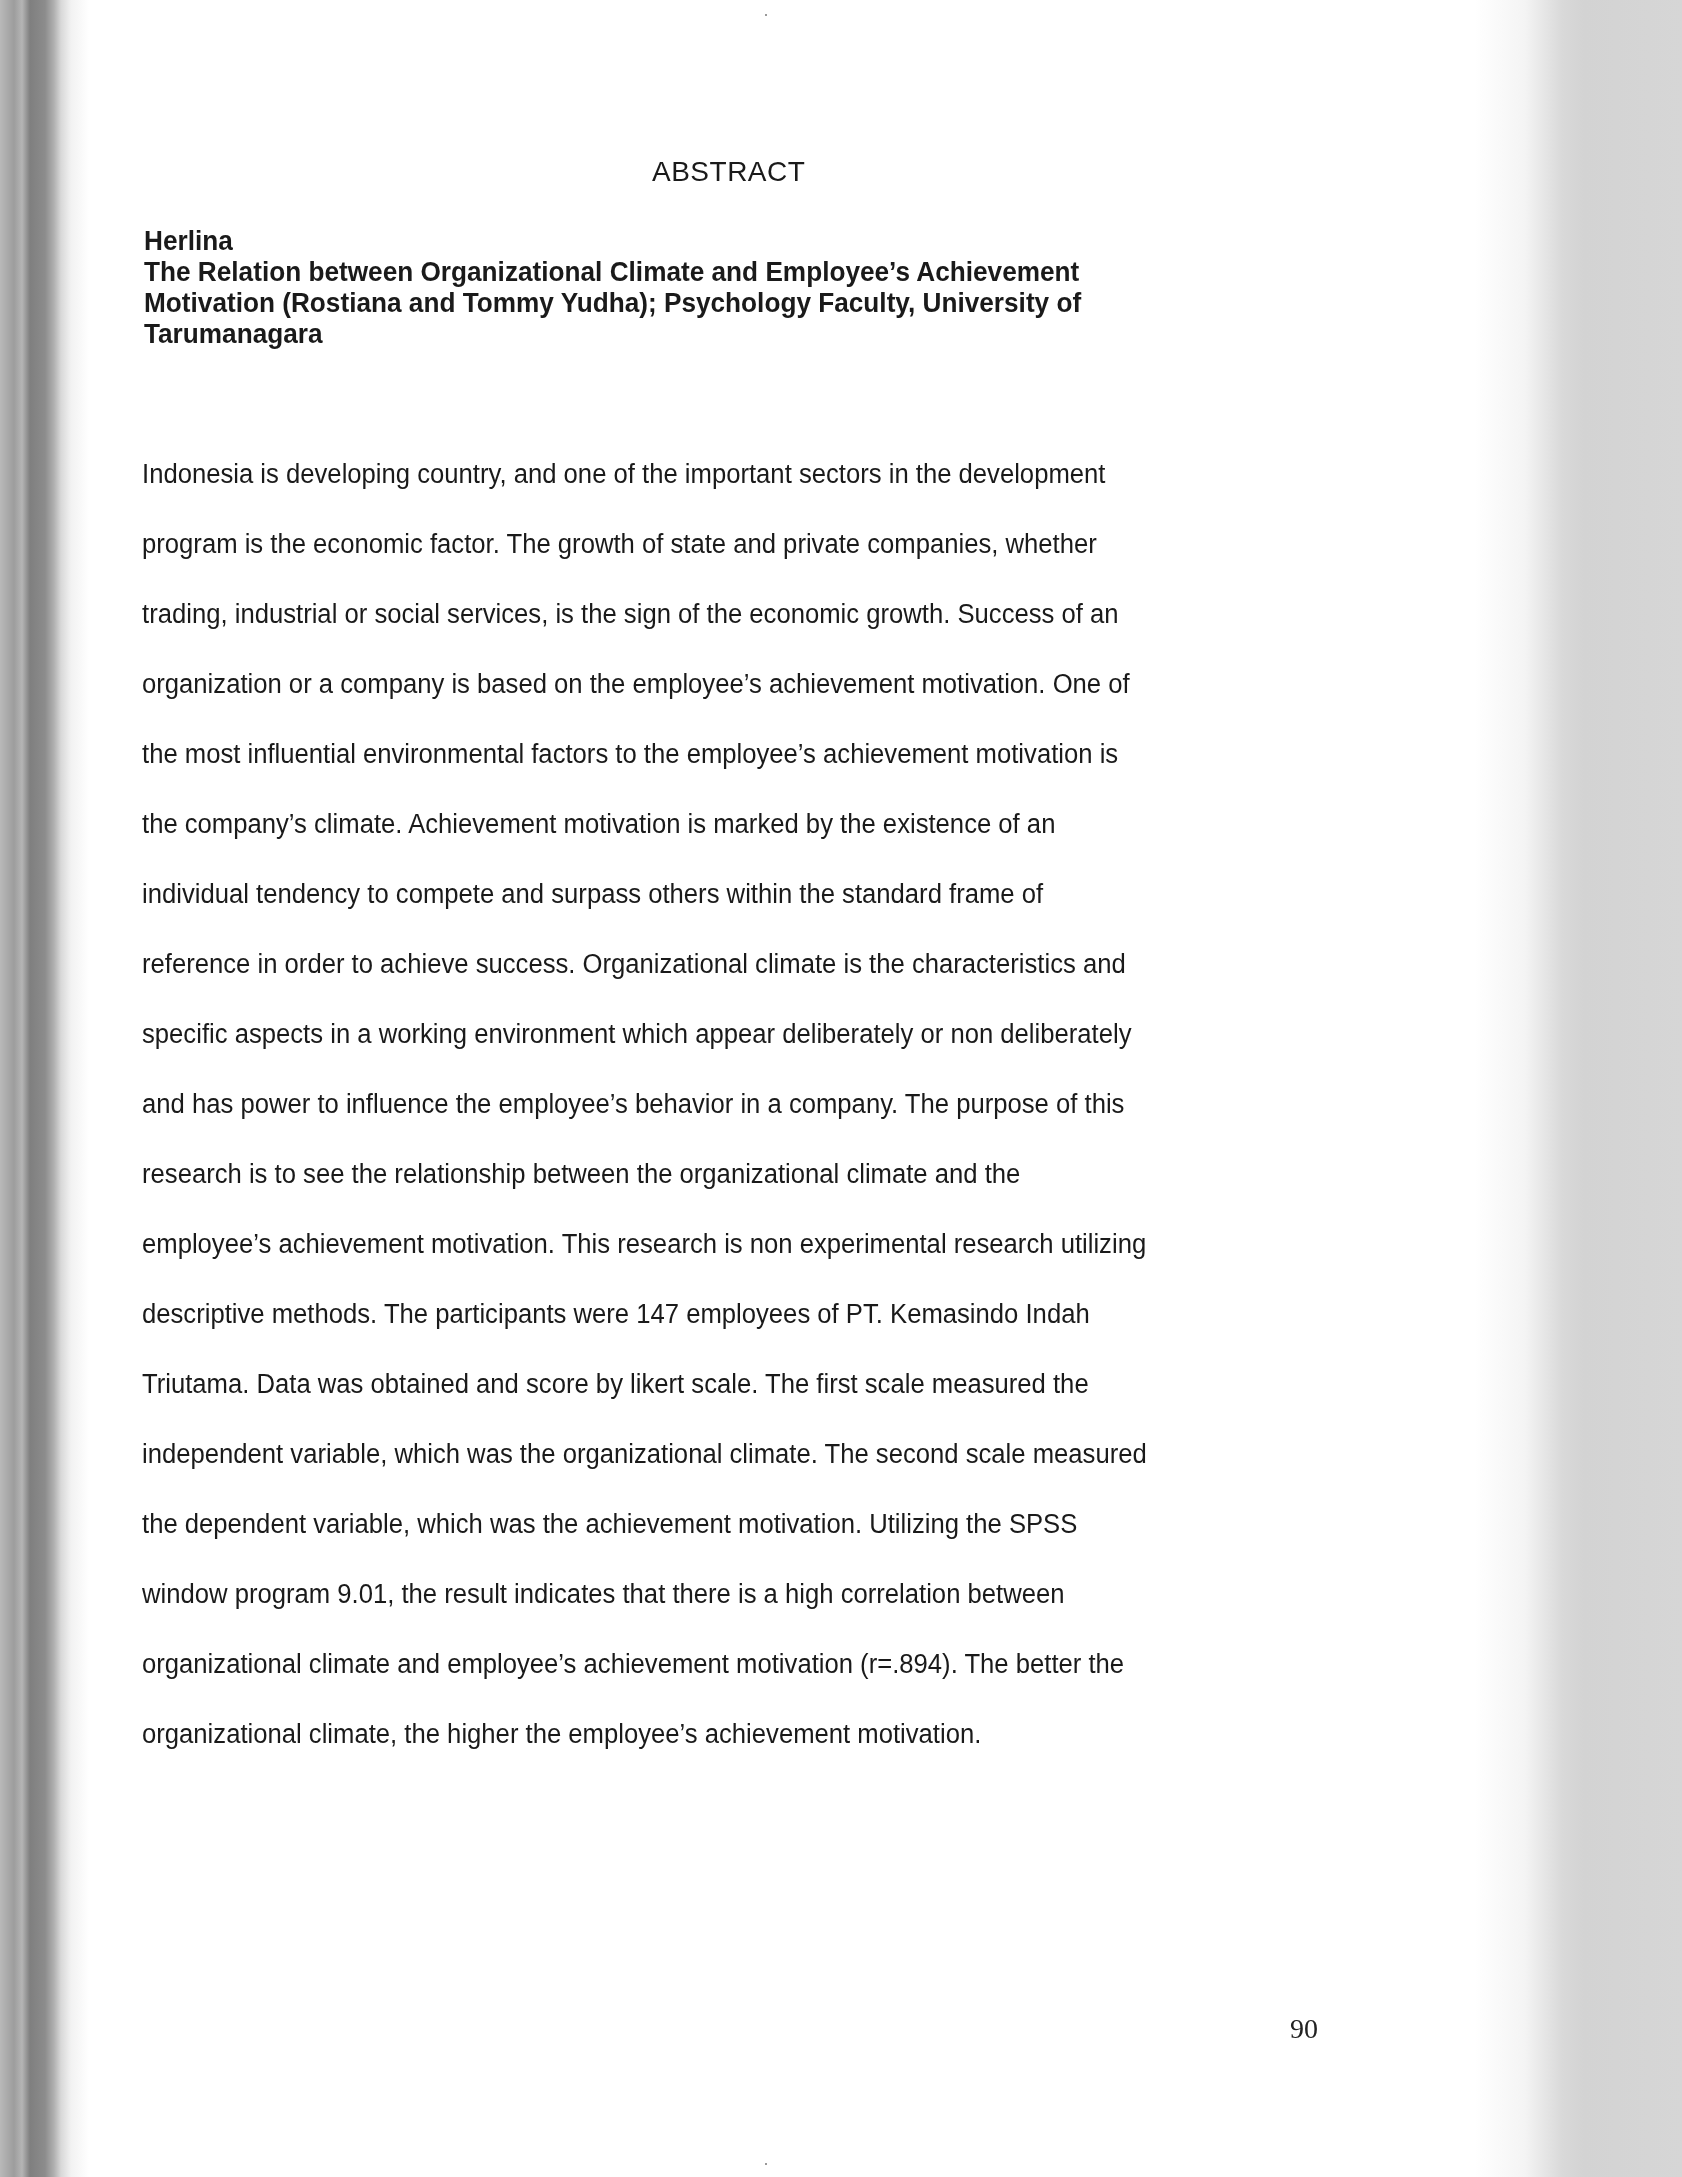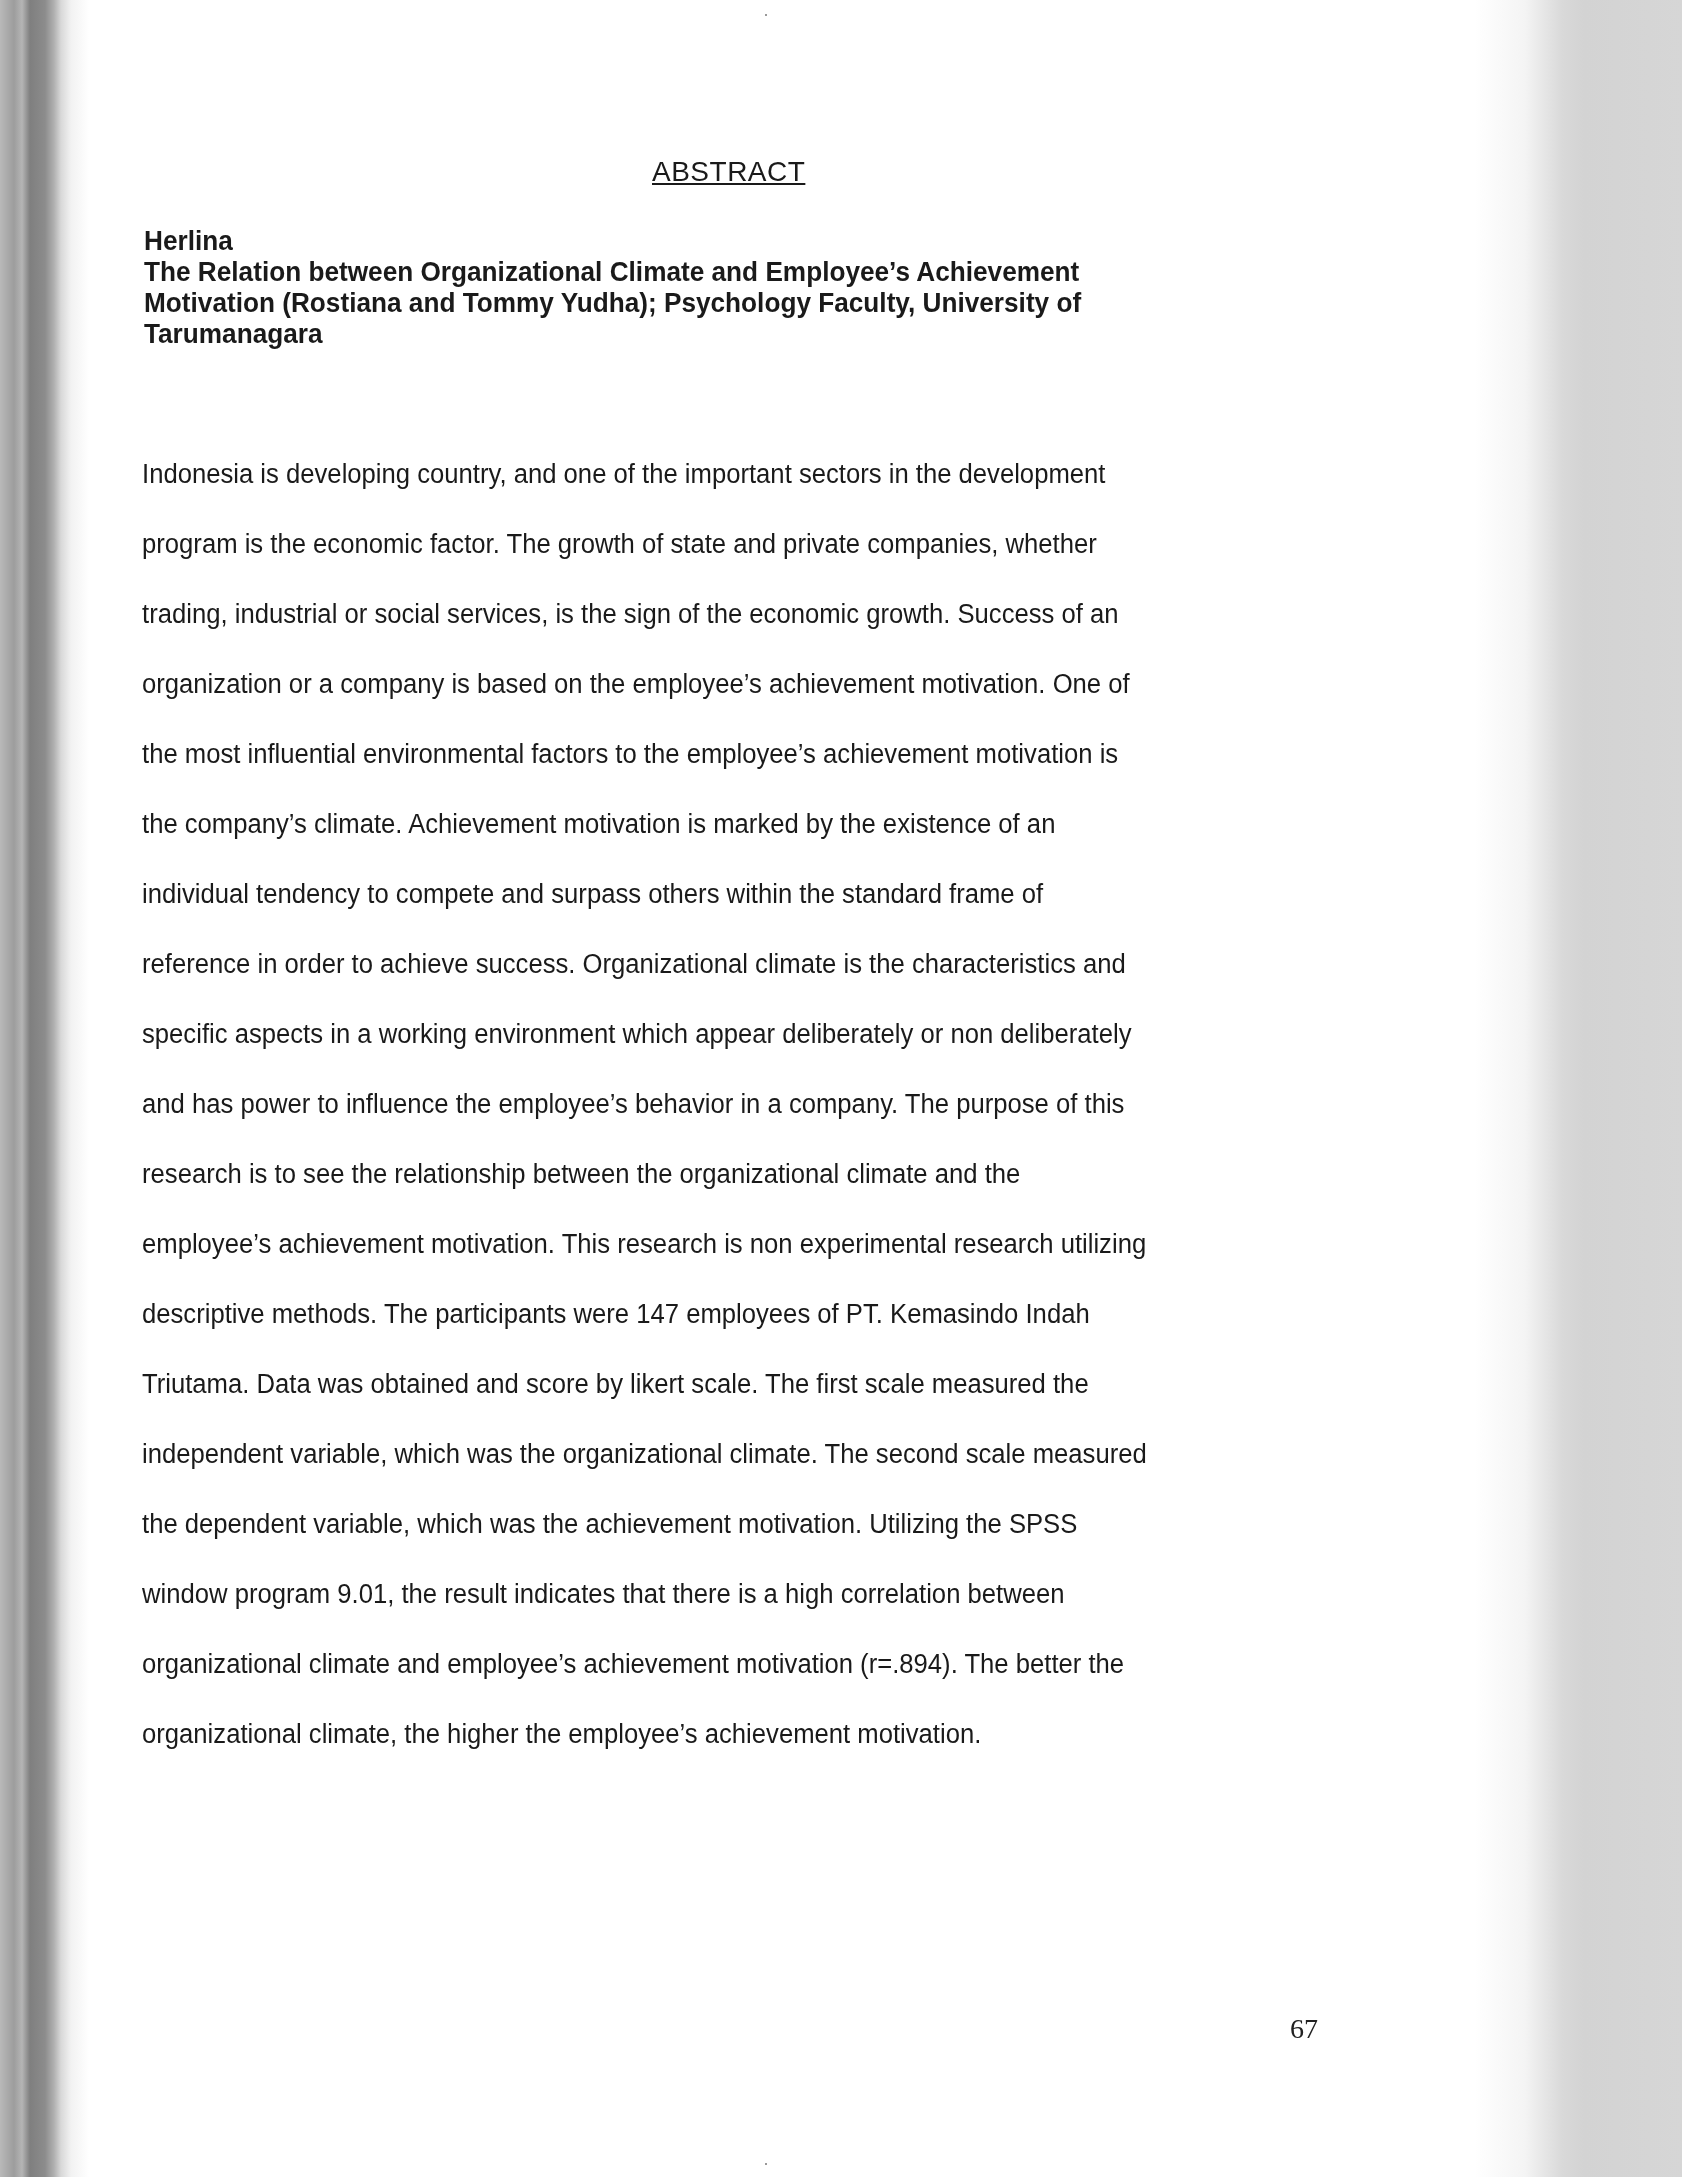--- a/index.html
+++ b/index.html
@@ -45,21 +45,20 @@
       left: 0;
       width: 1475px;
       text-align: center;
       font-size: 28px;
       letter-spacing: 0.5px;
       padding-left: 0;
     }
     .abstract-heading span {
       position: absolute;
       left: 652px;
-      text-decoration: underline;
     }
     .header-block {
       position: absolute;
       left: 144px;
       top: 226px;
       width: 1109px;
       font-size: 27px;
       line-height: 31px;
       font-weight: 600;
       transform: scaleX(0.97);
@@ -138,15 +137,15 @@
     <span class="line">employee’s achievement motivation. This research is non experimental research utilizing</span>
     <span class="line">descriptive methods. The participants were 147 employees of PT. Kemasindo Indah</span>
     <span class="line">Triutama. Data was obtained and score by likert scale. The first scale measured the</span>
     <span class="line">independent variable, which was the organizational climate. The second scale measured</span>
     <span class="line">the dependent variable, which was the achievement motivation. Utilizing the SPSS</span>
     <span class="line">window program 9.01, the result indicates that there is a high correlation between</span>
     <span class="line">organizational climate and employee’s achievement motivation (r=.894). The better the</span>
     <span class="line">organizational climate, the higher the employee’s achievement motivation.</span>
   </div>
 
-  <div class="page-number">67</div>
+  <div class="page-number">90</div>
 </div>
 
 
 </body></html>

